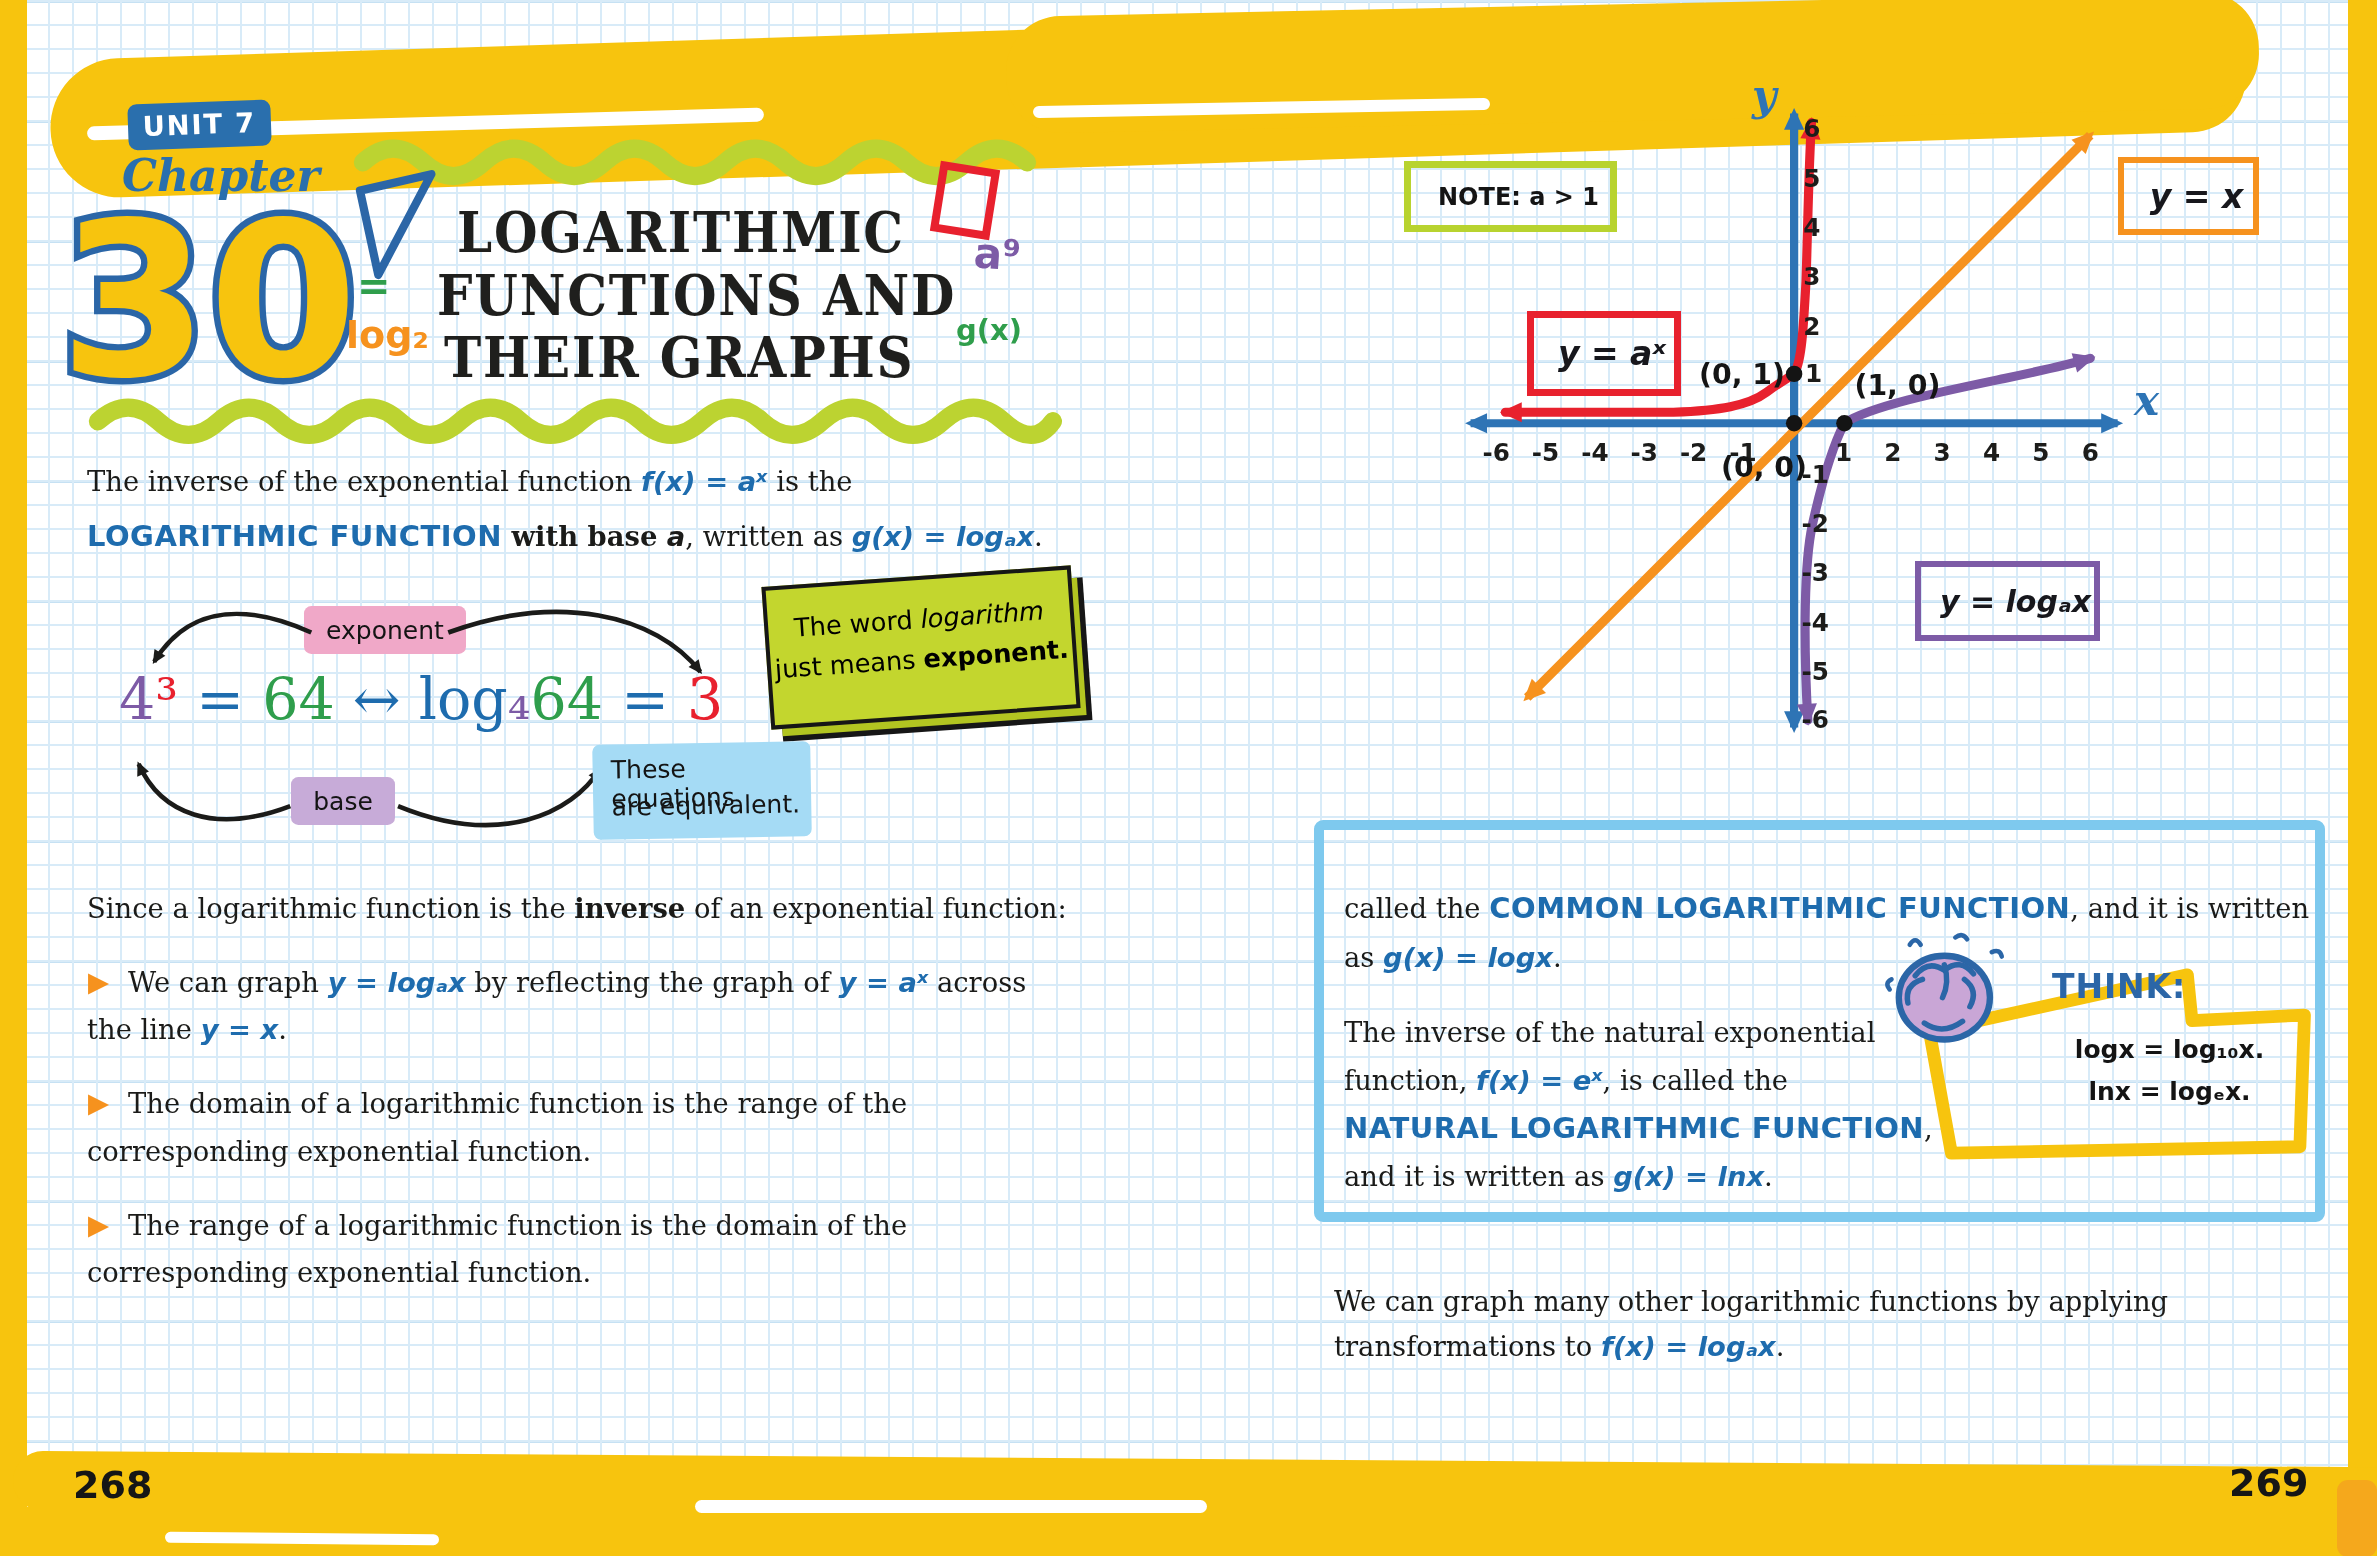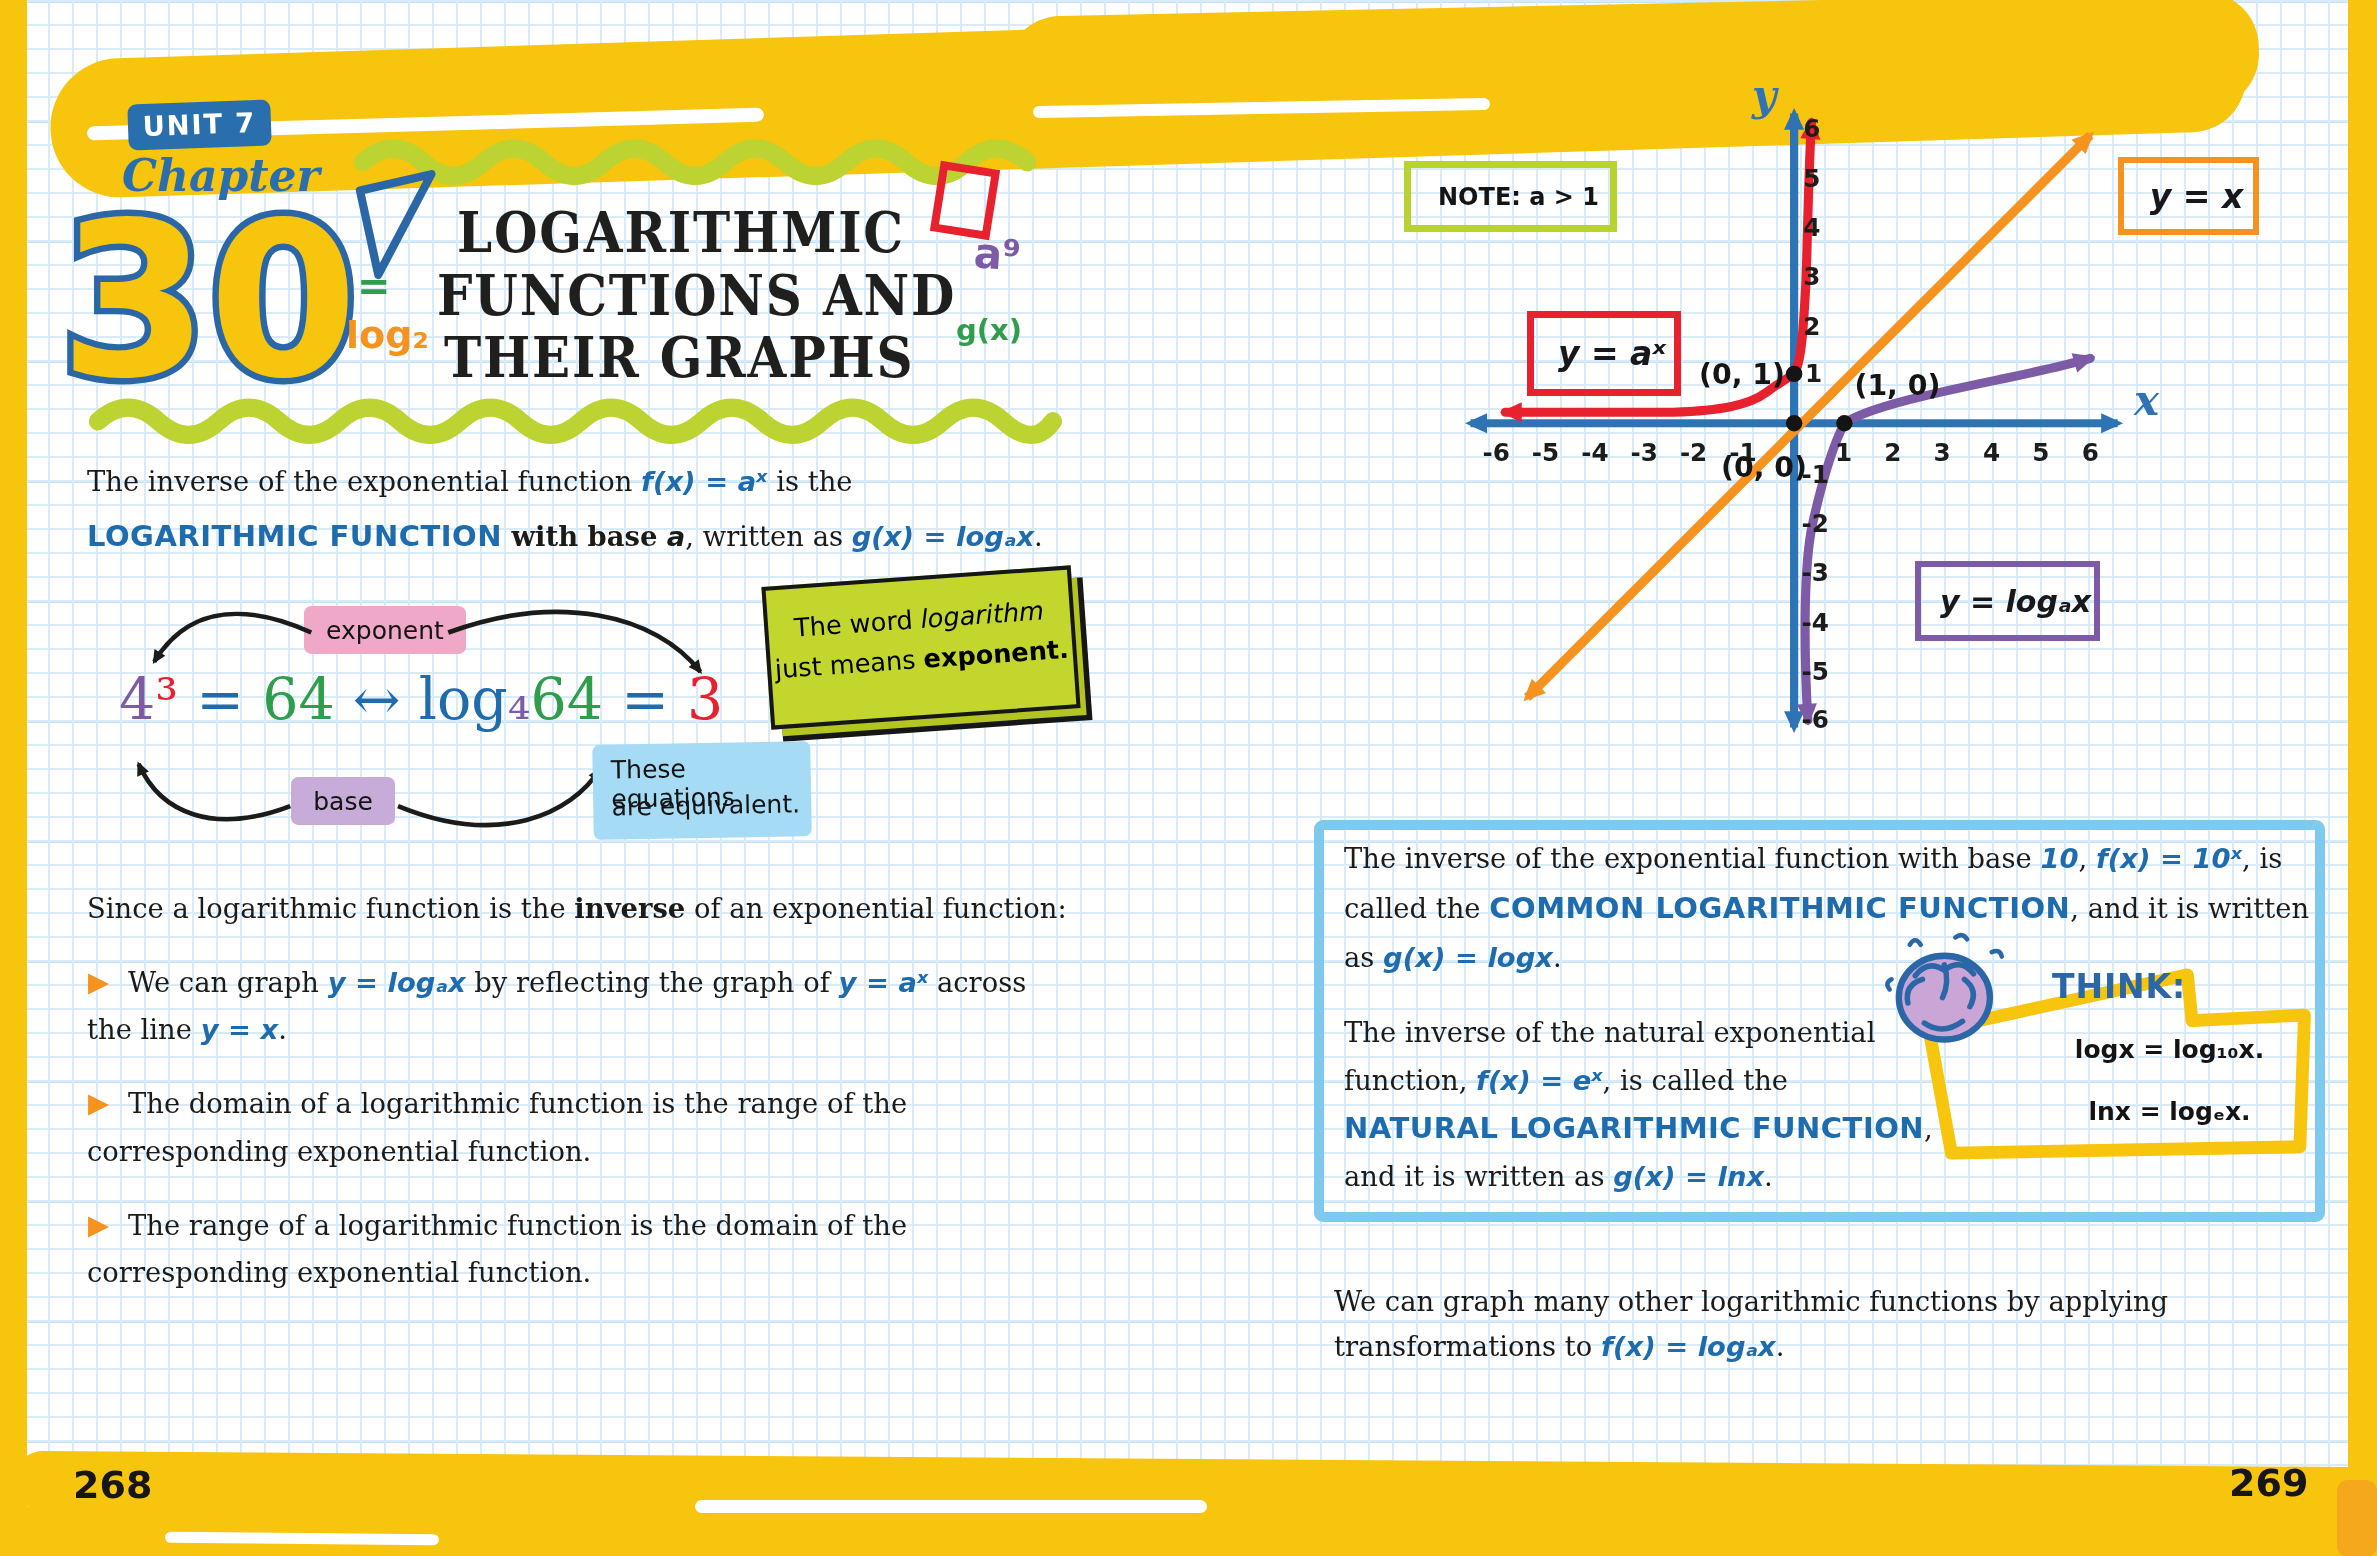--- a/index.html
+++ b/index.html
@@ -203,21 +203,20 @@
     <text x="448" y="352" text-anchor="start">(1, 0)</text>
   </g>
 </svg>
 
 <div class="gbox hand" style="left:1404px;top:161px;width:183px;height:57px;border:7.3px solid #b8d32f;font-weight:700;font-size:24px;color:#141414;">NOTE: a &gt; 1</div>
 <div class="gbox flabel" style="left:2118px;top:157px;width:113px;height:66px;border:6.4px solid #f6921e;font-size:33px;">y = x</div>
 <div class="gbox flabel" style="left:1527px;top:311px;width:124px;height:71px;border:7.3px solid #e8212e;font-size:33px;">y = aˣ</div>
 <div class="gbox flabel" style="left:1915px;top:561px;width:157px;height:68px;border:6.4px solid #7d5ba6;font-size:30px;">y = logₐx</div>
 
 <div class="infobox" style="left:1314px;top:820px;width:991px;height:382px;">
-  <div class="tline" style="left:20px;top:12.8px;"><span class="seg-b">The inverse of the exponential function with base </span><span class="seg-m">10</span><span class="seg-b">, </span><span class="seg-m">f(x) = 10ˣ</span><span class="seg-b">, is</span></div>
   <div class="tline" style="left:20px;top:61px;"><span class="seg-b">called the </span><span class="seg-caps">COMMON LOGARITHMIC FUNCTION</span><span class="seg-b">, and it is written</span></div>
   <div class="tline" style="left:20px;top:112px;"><span class="seg-b">as </span><span class="seg-m">g(x) = logx</span><span class="seg-b">.</span></div>
   <div class="tline" style="left:20px;top:187px;"><span class="seg-b">The inverse of the natural exponential</span></div>
   <div class="tline" style="left:20px;top:235px;"><span class="seg-b">function, </span><span class="seg-m">f(x) = eˣ</span><span class="seg-b">, is called the</span></div>
   <div class="tline" style="left:20px;top:281px;"><span class="seg-caps">NATURAL LOGARITHMIC FUNCTION</span><span class="seg-b">,</span></div>
   <div class="tline" style="left:20px;top:331px;"><span class="seg-b">and it is written as </span><span class="seg-m">g(x) = lnx</span><span class="seg-b">.</span></div>
 
   <svg class="abs" style="left:589px;top:121px;" width="407" height="215" viewBox="0 0 445 235">
     <path d="M18,88 L300,26 L305,76 L428,70 L423,214 L42,221 Z" fill="none" stroke="#f7c40e" stroke-width="14" stroke-linejoin="round"></path>
   </svg>
@@ -228,18 +227,18 @@
     <path d="M8,52 q-8,4 -2,11" fill="none" stroke="#2b66a7" stroke-width="5" stroke-linecap="round"></path>
     <ellipse cx="66" cy="72" rx="50" ry="46" fill="#c9a6d6" stroke="#2b66a7" stroke-width="7"></ellipse>
     <path d="M34,48 q14,-18 32,-6 q18,-14 32,4" fill="none" stroke="#2b66a7" stroke-width="6" stroke-linecap="round"></path>
     <path d="M26,78 q-4,-20 16,-26" fill="none" stroke="#2b66a7" stroke-width="6" stroke-linecap="round"></path>
     <path d="M44,100 q20,14 42,-2" fill="none" stroke="#2b66a7" stroke-width="6" stroke-linecap="round"></path>
     <path d="M66,36 q6,20 -2,36" fill="none" stroke="#2b66a7" stroke-width="6" stroke-linecap="round"></path>
     <path d="M88,52 q16,12 6,30" fill="none" stroke="#2b66a7" stroke-width="6" stroke-linecap="round"></path>
   </svg>
   <div class="abs hand" style="left:728px;top:137px;font-size:33px;font-weight:800;color:#2b66a7;letter-spacing:0.9px;">THINK:</div>
   <div class="abs hand" style="left:713px;top:205px;width:265px;text-align:center;font-size:25px;font-weight:700;color:#141414;">logx = log₁₀x.</div>
-  <div class="abs hand" style="left:713px;top:247px;width:265px;text-align:center;font-size:25px;font-weight:700;color:#141414;margin-top:20px;">lnx = logₑx.</div>
+  <div class="abs hand" style="left:713px;top:247px;width:265px;text-align:center;font-size:25px;font-weight:700;color:#141414;">lnx = logₑx.</div>
 </div>
 
 <div class="tline" style="left:1334px;top:1286px;"><span class="seg-b">We can graph many other logarithmic functions by applying</span></div>
 <div class="tline" style="left:1334px;top:1331px;"><span class="seg-b">transformations to </span><span class="seg-m">f(x) = logₐx</span><span class="seg-b">.</span></div>
 
 
 </body></html>

